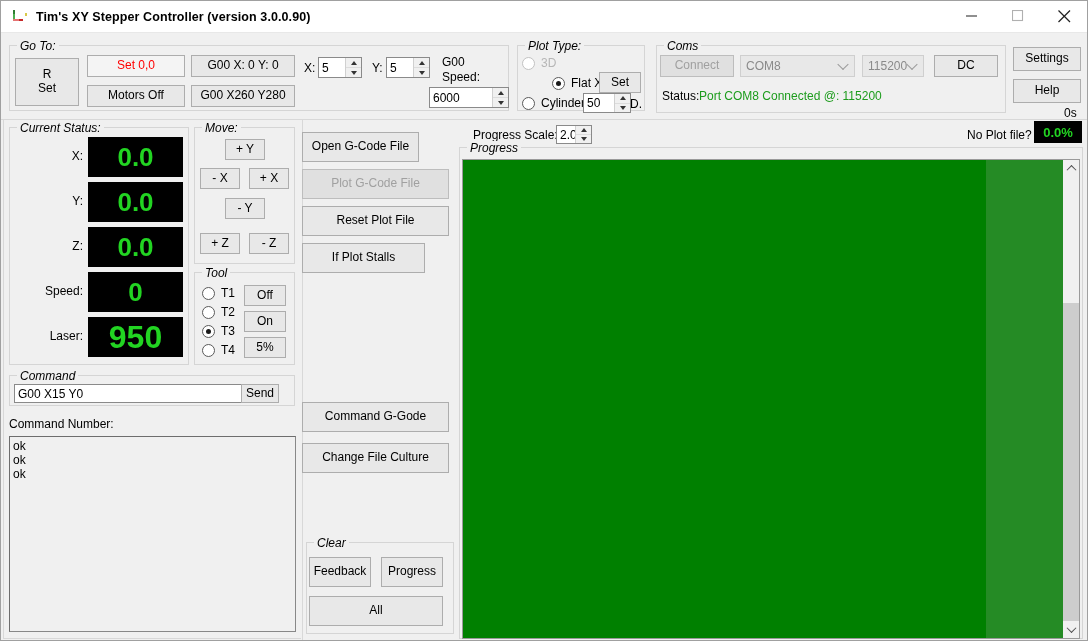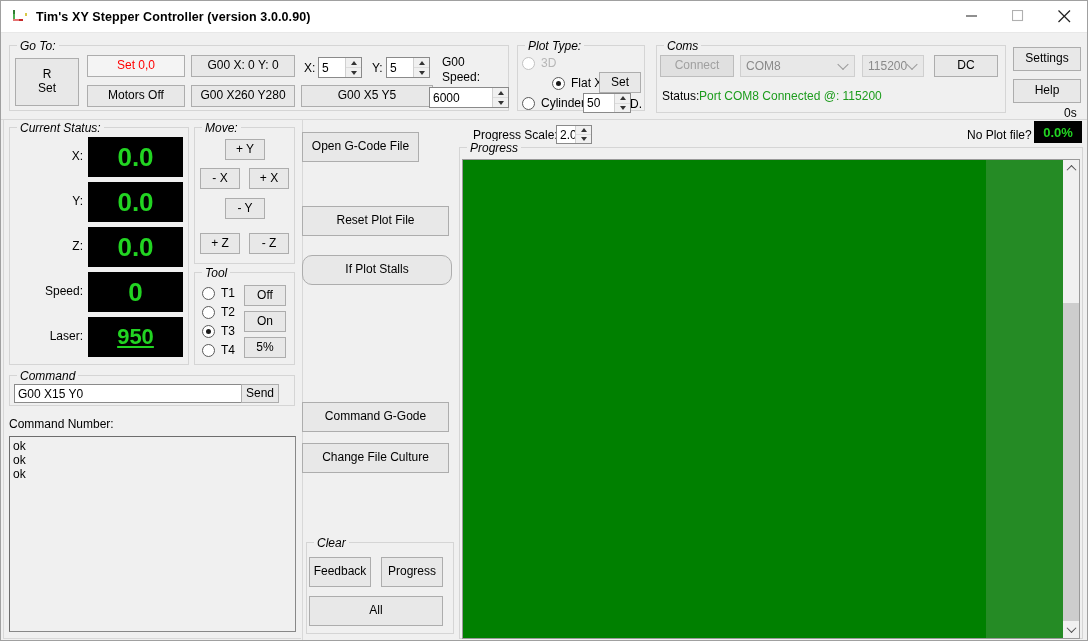--- a/index.html
+++ b/index.html
@@ -233,21 +233,20 @@
     <div class="spin-btns">
       <div>
           <i class="arrow-up"></i>
         </div>
       <div>
           <i class="arrow-dn"></i>
         </div>
     </div>
   </div>
 
-  <div class="btn" style="left:300px; top:84px; width:132px; height:22px;">G00 X5 Y5</div>
 
   <div class="lbl" style="left:441px; top:54px; white-space:pre-line; line-height:15px;">G00
 Speed:</div>
   <div class="txtin" style="left:428px; top:86px; width:80px; height:21px;">
     <span>6000</span>
     <div class="spin-btns">
       <div>
           <i class="arrow-up"></i>
         </div>
       <div>
@@ -323,21 +322,21 @@
   <div class="lbl r" style="left:14px; top:193px; width:68px;">Y:</div>
   <div class="lcd" style="left: 87px; top: 181px; width: 95px; height: 40px; font-size: 26px; background: rgb(0, 0, 0); color: rgb(34, 212, 34);">0.0</div>
 
   <div class="lbl r" style="left:14px; top:238px; width:68px;">Z:</div>
   <div class="lcd" style="left: 87px; top: 226px; width: 95px; height: 40px; font-size: 26px; background: rgb(0, 0, 0); color: rgb(34, 212, 34);">0.0</div>
 
   <div class="lbl r" style="left:14px; top:283px; width:68px;">Speed:</div>
   <div class="lcd" style="left: 87px; top: 271px; width: 95px; height: 40px; font-size: 26px; background: rgb(0, 0, 0); color: rgb(34, 212, 34);">0</div>
 
   <div class="lbl r" style="left:14px; top:328px; width:68px;">Laser:</div>
-  <div class="lcd" style="left: 87px; top: 316px; width: 95px; height: 40px; font-size: 22px; background: rgb(0, 0, 0); color: rgb(34, 212, 34); text-decoration: underline;">950</div>
+  <div class="lcd" style="left: 87px; top: 316px; width: 95px; height: 40px; font-size: 32px; background: rgb(0, 0, 0); color: rgb(34, 212, 34);">950</div>
 
   <div class="gbox" style="left:193px; top:126px; width:101px; height:137px;">
     <div class="legend">Move:</div>
   </div>
 
   <div class="btn" style="left:224px; top:138px; width:40px; height:21px;">+ Y</div>
   <div class="btn" style="left:199px; top:167px; width:40px; height:21px;">- X</div>
   <div class="btn" style="left:248px; top:167px; width:40px; height:21px;">+ X</div>
   <div class="btn" style="left:224px; top:197px; width:40px; height:21px;">- Y</div>
   <div class="btn" style="left:199px; top:232px; width:40px; height:21px;">+ Z</div>
@@ -383,22 +382,23 @@
     <div>ok</div>
     <div>ok</div>
   </div>
 
   <div class="sep-line" style="left:0px; top:118px; width:1088px; height:1px;"></div>
   <div class="sep-line" style="left:301px; top:119px; width:1px; height:522px;"></div>
   <div class="sep-line" style="left:2px; top:637px; width:298px; height:1px;"></div>
   <div class="sep-line" style="left:2px; top:119px; width:1px; height:519px;"></div>
 
   <div class="btn" style="left:301px; top:131px; width:117px; height:30px;">Open G-Code File</div>
+  <div class="btn disabled" style="left:301px; top:168px; width:147px; height:30px;">Plot G-Code File</div>
   <div class="btn" style="left:301px; top:205px; width:147px; height:30px;">Reset Plot File</div>
-  <div class="btn" style="left:301px; top:254px; width:150px; height:30px;border-radius:10px;">If Plot Stalls</div>
+  <div class="btn" style="left:301px; top:242px; width:123px; height:30px;">If Plot Stalls</div>
   <div class="btn" style="left:301px; top:401px; width:147px; height:30px;">Command G-Gode</div>
   <div class="btn" style="left:301px; top:442px; width:147px; height:30px;">Change File Culture</div>
 
   <div class="gbox" style="left:305px; top:541px; width:148px; height:92px;">
     <div class="legend">Clear</div>
   </div>
   <div class="btn" style="left:308px; top:556px; width:62px; height:30px;">Feedback</div>
   <div class="btn" style="left:380px; top:556px; width:62px; height:30px;">Progress</div>
   <div class="btn" style="left:308px; top:595px; width:134px; height:30px;">All</div>
 

